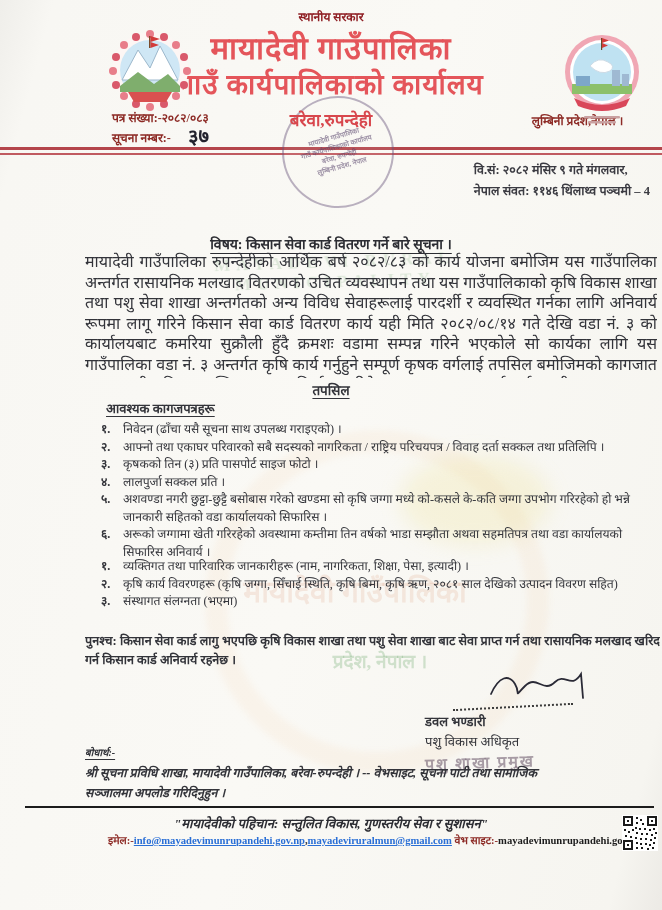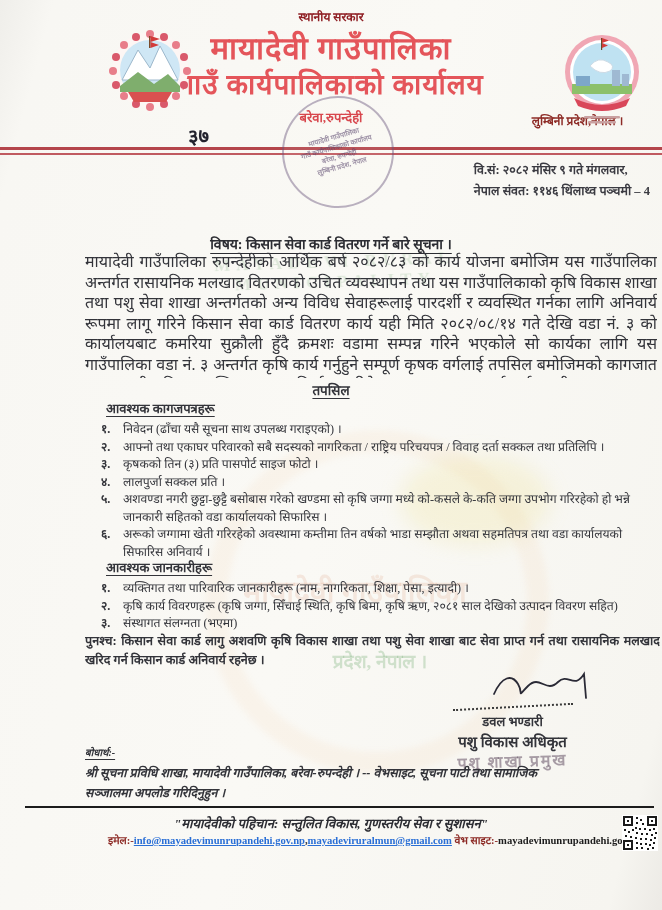--- a/index.html
+++ b/index.html
@@ -8,21 +8,21 @@
     background:linear-gradient(105deg,#efeeea 0%,#f8f7f3 6%,#faf9f5 50%,#f6f5f0 94%,#eceae5 100%);
     overflow:hidden;
     font-family:"Liberation Serif","DejaVu Serif",serif;
     color:#33343a;
   }
   .abs{position:absolute;}
   
   .gov-label{top:8px;left:0;right:0;text-align:center;font-size:12px;font-weight:bold;color:#8f1f24;}
   .title1{top:26px;left:0;right:0;text-align:center;font-size:31px;font-weight:bold;color:#e4555a;letter-spacing:1px;}
   .title2{top:64px;left:0;right:0;text-align:center;font-size:28px;font-weight:bold;color:#e4555a;letter-spacing:1px;}
-  .place{top:108px;left:0;right:0;text-align:center;font-size:13px;font-weight:bold;color:#d8474d;z-index:6;}
+  .place{top:108px;left:0;right:0;text-align:center;font-size:17px;font-weight:bold;color:#d8474d;z-index:6;}
   .letter-meta{top:108px;left:112px;font-size:12px;font-weight:bold;color:#8d2b26;line-height:20px;}
   .notice-no-value{top:122px;left:188px;font-size:20px;font-weight:bold;color:#23232e;transform:rotate(-4deg);font-family:"DejaVu Serif",serif;}
   .province{top:112px;left:500px;width:155px;text-align:center;font-size:12px;font-weight:bold;color:#8d2b26;}
   .redline{top:147px;left:0;right:0;height:3px;border-top:3px solid #b4454b;border-bottom:2px solid #c05a60;}
   
   .emblem{width:84px;height:84px;}
   .emblem-left{top:28px;left:108px;}
   .emblem-right{top:32px;left:562px;width:80px;height:96px;}
   
   .stamp{
@@ -44,25 +44,25 @@
   .section{left:85px;width:575px;overflow:hidden;}
   .sec-docs{top:399px;height:158px;}
   .sec-info{top:558px;height:72px;}
   .sec-head{font-size:13px;font-weight:bold;text-decoration:underline;text-underline-offset:3px;margin-bottom:4px;margin-left:21px;}
   .item{display:flex;font-size:12.2px;line-height:17.5px;}
   .item .num{width:22px;flex:0 0 22px;text-align:left;padding-left:16px;font-weight:bold;}
   .item .txt{flex:1;text-align:left;}
   .postscript{top:632px;left:85px;width:575px;height:44px;overflow:hidden;
     font-size:12.6px;font-weight:bold;line-height:19px;text-align:justify;}
   
-  .sig-block{top:668px;left:425px;width:175px;text-align:center;}
+  .sig-block{top:668px;left:425px;width:175px;text-align:left;}
   .sig-scribble{margin-left:60px;}
   .sig-dots{border-bottom:2px dotted #3a3a3a;width:120px;margin:0 auto 4px auto;transform:rotate(-3deg);}
   .sig-name{font-size:13px;font-weight:bold;line-height:20px;}
-  .sig-title{font-size:15px;font-weight:bold;line-height:20px;}
+  .sig-title{font-size:13px;font-weight:normal;line-height:20px;}
   .sig-stamp{font-size:16px;font-weight:bold;color:rgba(100,80,100,.55);transform:rotate(-2deg);letter-spacing:2px;line-height:20px;}
   
   .cc-head{top:745px;left:85px;font-size:10px;font-weight:bold;font-style:italic;text-decoration:underline;text-underline-offset:3px;}
   .cc-text{top:763px;left:85px;width:470px;font-size:12.4px;font-weight:bold;font-style:italic;line-height:20px;}
   
   .blackline{top:806px;left:25px;right:8px;border-top:2.5px solid #1c1c1c;}
   .slogan{top:814px;left:0;width:662px;text-align:center;font-size:13px;font-weight:bold;font-style:italic;color:#2c2d33;}
   .contact{top:833px;left:108px;width:512px;font-size:10.6px;font-weight:bold;white-space:nowrap;}
   .contact .lbl{color:#8d2b26;}
   .contact a{color:#2a6fd6;text-decoration:underline;}
@@ -85,20 +85,24 @@
   <div class="abs wm wm-blob"></div>
   <div class="abs wm wm-en">MAYADEVI RURAL MUNICIPALITY</div>
   <div class="abs wm wm-np">मायादेवी गाउँपालिका</div>
   <div class="abs wm wm-prov">प्रदेश, नेपाल ।</div>
 
   <div class="abs gov-label">स्थानीय सरकार</div>
   <div class="abs title1">मायादेवी गाउँपालिका</div>
   <div class="abs title2">गाउँ कार्यपालिकाको कार्यालय</div>
   <div class="abs place">बरेवा,रुपन्देही</div>
 
+  <div class="abs letter-meta">
+    <div>पत्र संख्या:-२०८२/०८३</div>
+    <div>सूचना नम्बर:-</div>
+  </div>
   <div class="abs notice-no-value">३७</div>
 
   <div class="abs province">लुम्बिनी प्रदेश,नेपाल ।</div>
 
   <svg class="abs emblem emblem-left" viewBox="0 0 84 84">
     <circle cx="42" cy="42" r="38" fill="#fdf6f4"></circle>
     <g stroke="none">
       <circle cx="42" cy="6" r="4" fill="#e87d8a"></circle>
         <circle cx="56" cy="9" r="4" fill="#d9596b"></circle>
       <circle cx="68" cy="17" r="4" fill="#e87d8a"></circle>
@@ -188,36 +192,35 @@
       <span class="num">५.</span>
       <span class="txt">अशवण्डा नगरी छुट्टा-छुट्टै बसोबास गरेको खण्डमा सो कृषि जग्गा मध्ये को-कसले के-कति जग्गा उपभोग गरिरहेको हो भन्ने जानकारी सहितको वडा कार्यालयको सिफारिस ।</span>
     </div>
     <div class="item">
       <span class="num">६.</span>
       <span class="txt">अरूको जग्गामा खेती गरिरहेको अवस्थामा कम्तीमा तिन वर्षको भाडा सम्झौता अथवा सहमतिपत्र तथा वडा कार्यालयको सिफारिस अनिवार्य ।</span>
     </div>
   </div>
 
   <div class="abs section sec-info">
-    <div class="sec-head">आवश्यक जानकारीहरू</div>
     <div class="item">
       <span class="num">१.</span>
       <span class="txt">व्यक्तिगत तथा पारिवारिक जानकारीहरू (नाम, नागरिकता, शिक्षा, पेसा, इत्यादी) ।</span>
     </div>
     <div class="item">
       <span class="num">२.</span>
       <span class="txt">कृषि कार्य विवरणहरू (कृषि जग्गा, सिँचाई स्थिति, कृषि बिमा, कृषि ऋण, २०८१ साल देखिको उत्पादन विवरण सहित)</span>
     </div>
     <div class="item">
       <span class="num">३.</span>
       <span class="txt">संस्थागत संलग्नता (भएमा)</span>
     </div>
   </div>
 
-  <div class="abs postscript">पुनश्च: किसान सेवा कार्ड लागु अशवणि कृषि विकास शाखा तथा पशु सेवा शाखा बाट सेवा प्राप्त गर्न तथा रासायनिक मलखाद खरिद गर्न किसान कार्ड अनिवार्य रहनेछ ।</div>
+  <div class="abs postscript">पुनश्च: किसान सेवा कार्ड लागु भएपछि कृषि विकास शाखा तथा पशु सेवा शाखा बाट सेवा प्राप्त गर्न तथा रासायनिक मलखाद खरिद गर्न किसान कार्ड अनिवार्य रहनेछ ।</div>
 
   <div class="abs sig-block">
     <svg class="sig-scribble" width="110" height="34" viewBox="0 0 110 34">
       <path d="M6 26 C14 8, 24 6, 30 16 C36 26, 28 30, 40 18 C52 6, 58 26, 70 14 C80 4, 86 22, 96 6 L98 30" fill="none" stroke="#2a2a36" stroke-width="1.8" stroke-linecap="round"></path>
     </svg>
     <div class="sig-dots"></div>
     <div class="sig-name">डवल भण्डारी</div>
     <div class="sig-title">पशु विकास अधिकृत</div>
     <div class="sig-stamp">पशु शाखा प्रमुख</div>
   </div>

